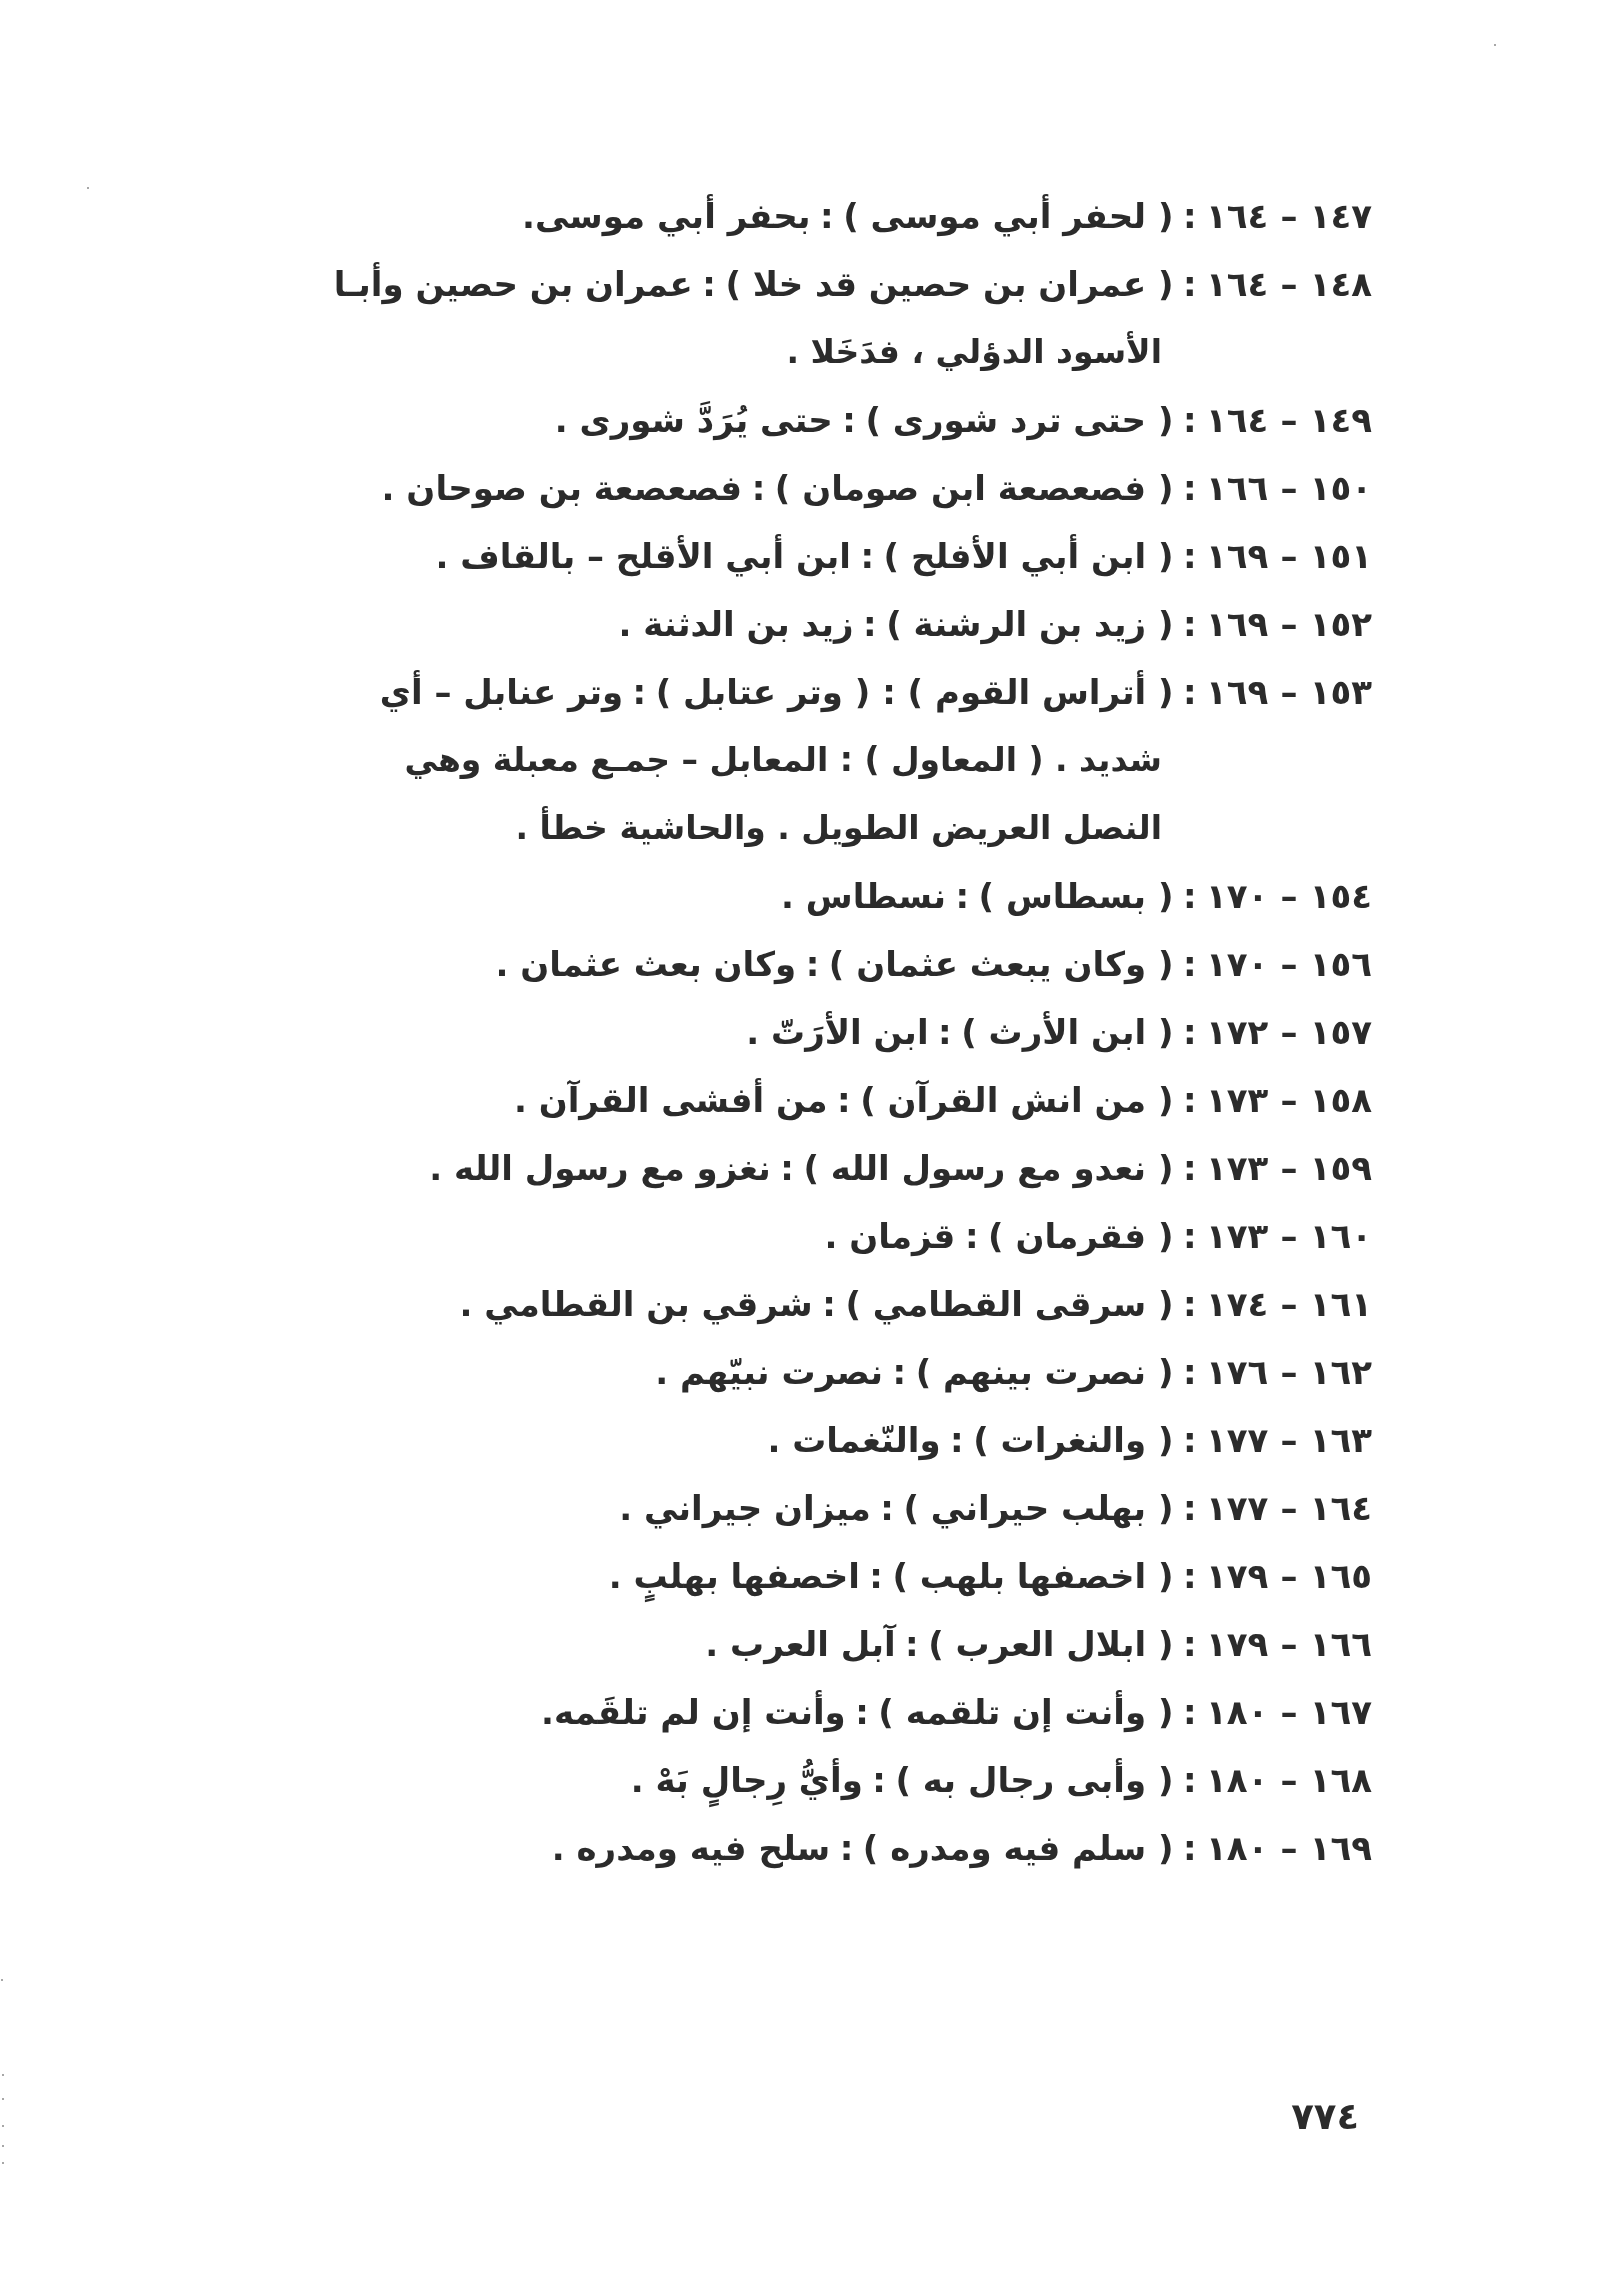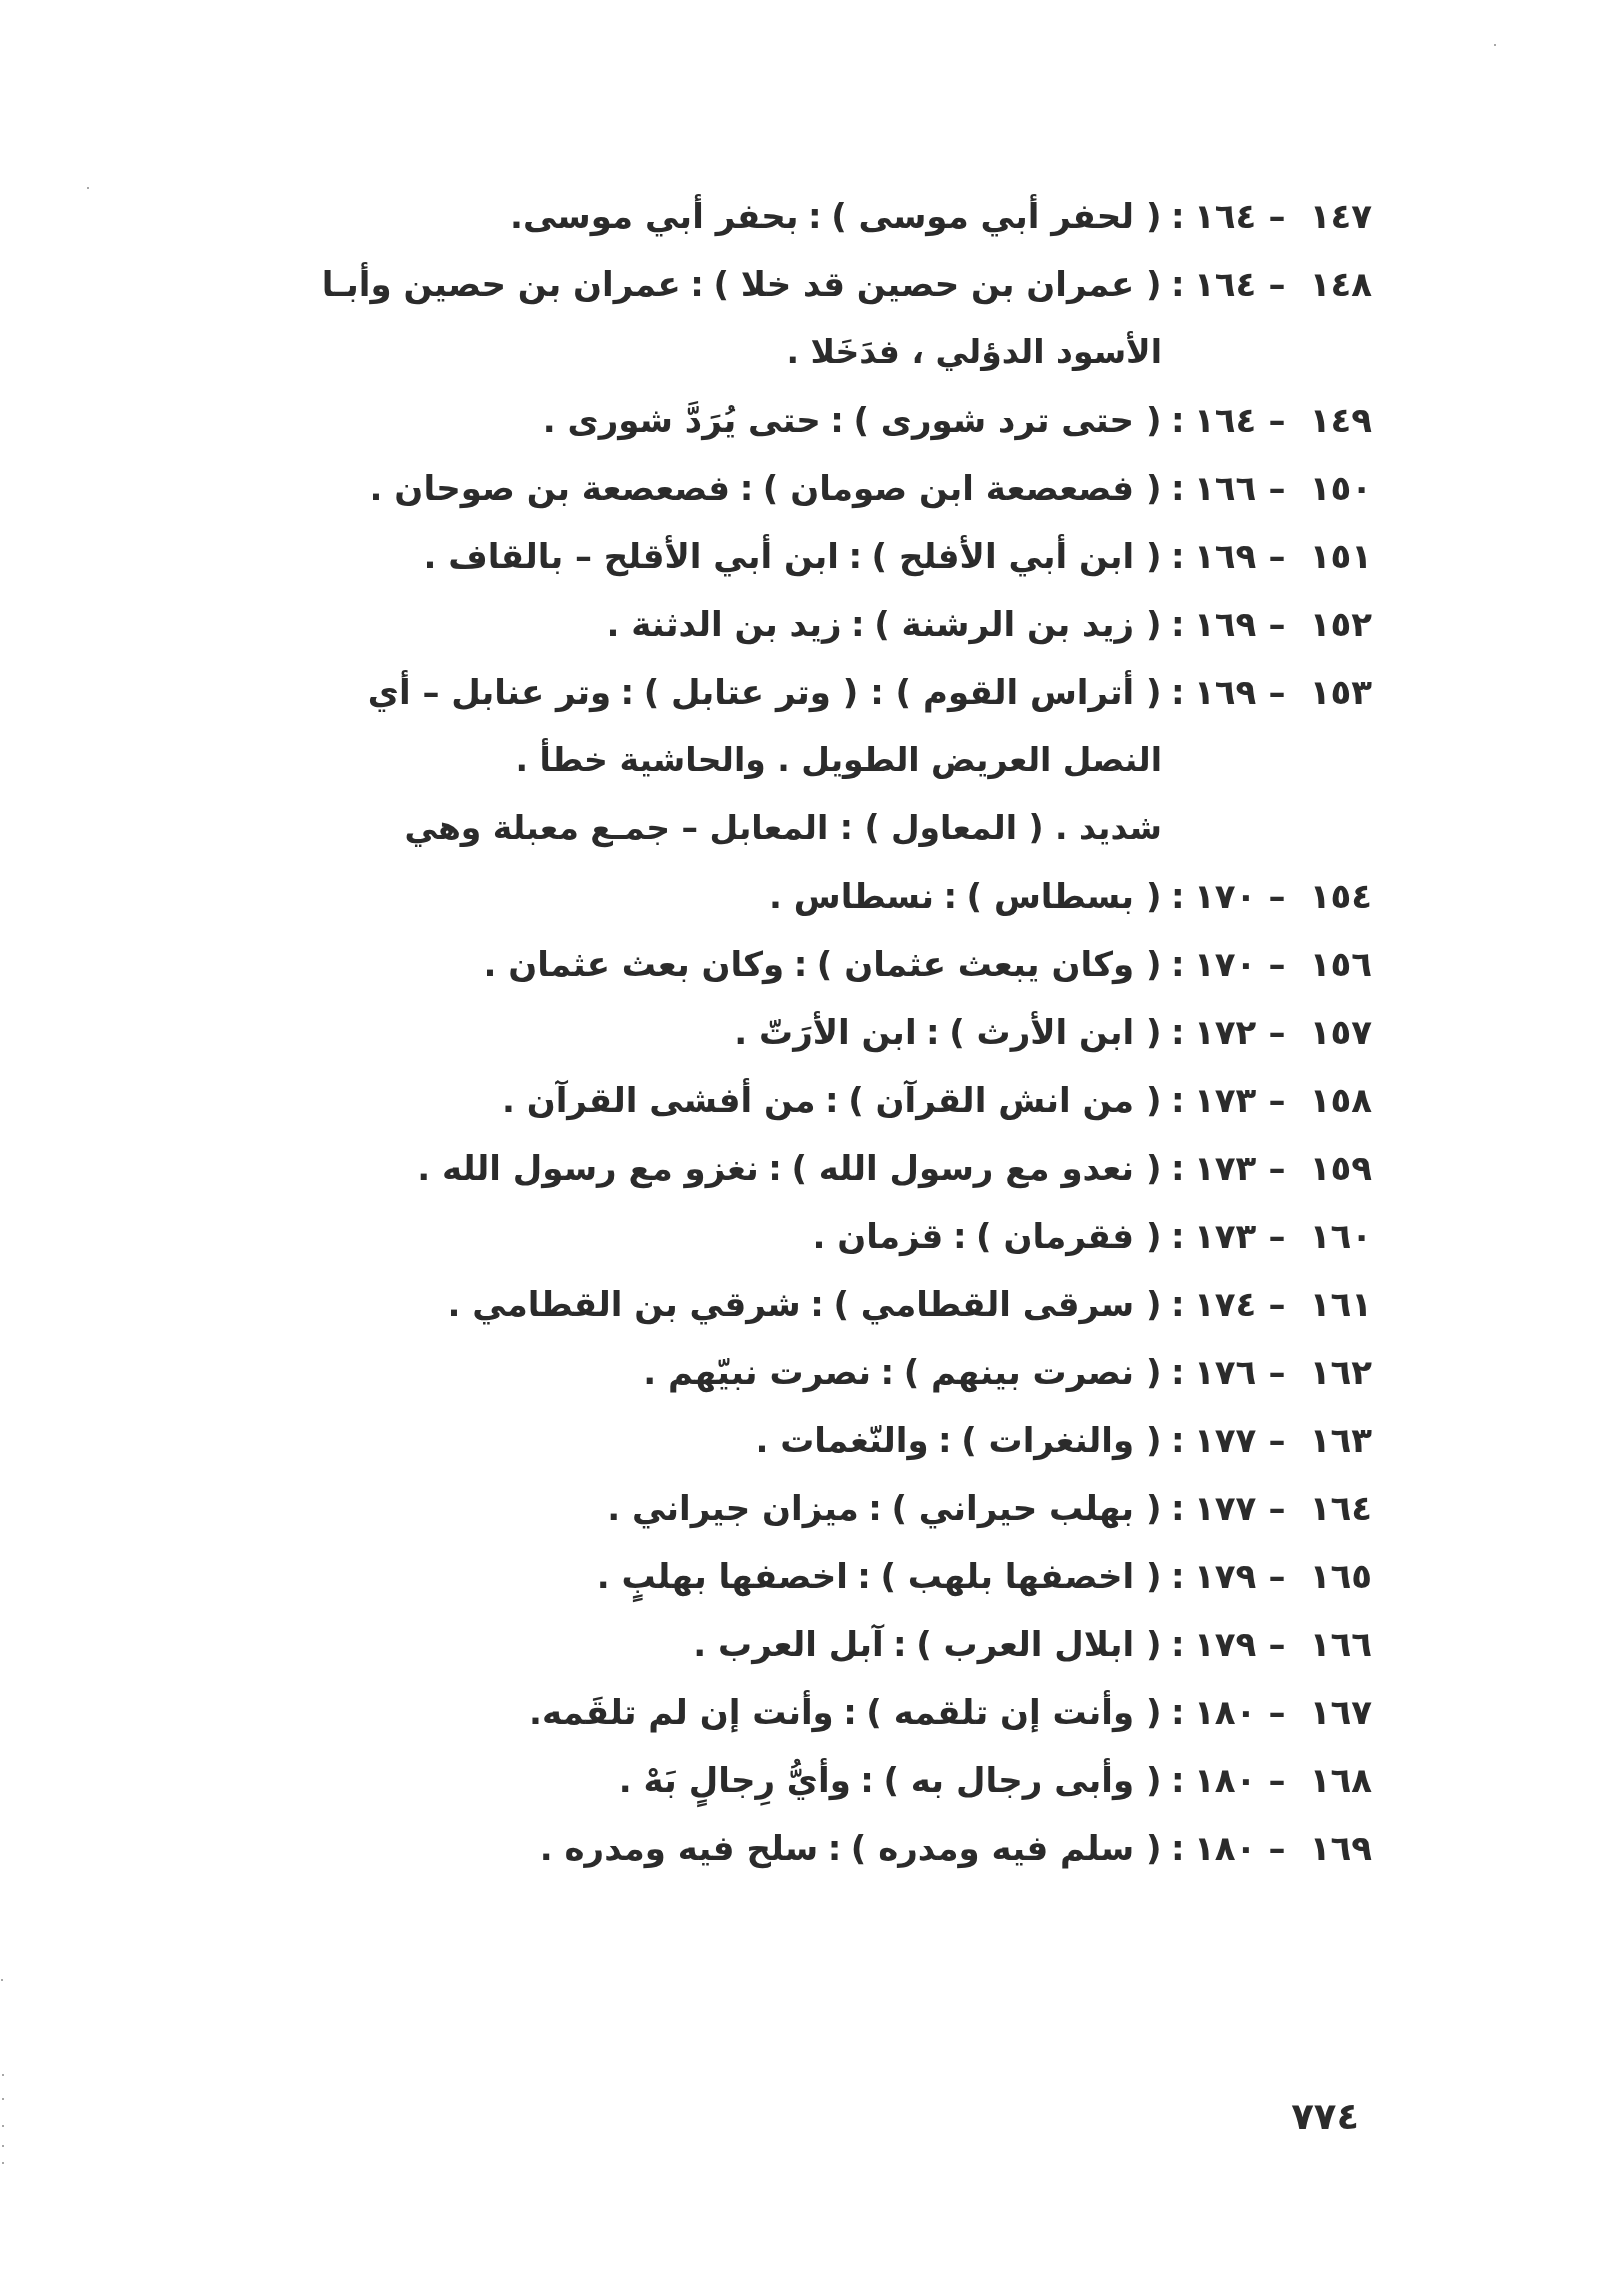--- a/index.html
+++ b/index.html
@@ -29,21 +29,21 @@
       width: 1120px;
       direction: rtl;
       text-align: right;
     }
     .entry {
       font-size: 34px;
       line-height: 68px;
       font-weight: bold;
       white-space: nowrap;
     }
-    .entry .num { display: inline; margin-left: 12px; }
+    .entry .num { display: inline; }
     .entry .dash { display: inline; padding: 0 12.2px; }
     .entry .page-ref { display: inline; }
     .entry .sep { display: inline; padding: 0 9.5px; }
     .entry .wrong { display: inline; }
     .entry .colon { display: inline; padding: 0 9.5px; }
     .entry .correct { display: inline; margin-top: 34px; }
     .cont {
       font-size: 33px;
       line-height: 68px;
       font-weight: bold;
@@ -92,22 +92,22 @@
       <span class="num">١٥١</span><span class="dash">–</span><span class="page-ref">١٦٩</span><span class="sep">:</span><span class="wrong">( ابن أبي الأفلح )</span><span class="colon">:</span><span class="correct">ابن أبي الأقلح – بالقاف .</span>
     </div>
 
     <div class="entry">
       <span class="num">١٥٢</span><span class="dash">–</span><span class="page-ref">١٦٩</span><span class="sep">:</span><span class="wrong">( زيد بن الرشنة )</span><span class="colon">:</span><span class="correct">زيد بن الدثنة .</span>
     </div>
 
     <div class="entry">
       <span class="num">١٥٣</span><span class="dash">–</span><span class="page-ref">١٦٩</span><span class="sep">:</span><span class="wrong">( أتراس القوم ) : ( وتر عتابل )</span><span class="colon">:</span><span class="correct">وتر عنابل – أي</span>
     </div>
+    <div class="cont">شديد . ( المعاول ) : المعابل – جمـع معبلة وهي</div>
     <div class="cont">النصل العريض الطويل . والحاشية خطأ .</div>
-    <div class="cont">شديد . ( المعاول ) : المعابل – جمـع معبلة وهي</div>
 
     <div class="entry">
       <span class="num">١٥٤</span><span class="dash">–</span><span class="page-ref">١٧٠</span><span class="sep">:</span><span class="wrong">( بسطاس )</span><span class="colon">:</span><span class="correct">نسطاس .</span>
     </div>
 
 
     <div class="entry">
       <span class="num">١٥٦</span><span class="dash">–</span><span class="page-ref">١٧٠</span><span class="sep">:</span><span class="wrong">( وكان يبعث عثمان )</span><span class="colon">:</span><span class="correct">وكان بعث عثمان .</span>
     </div>
 

